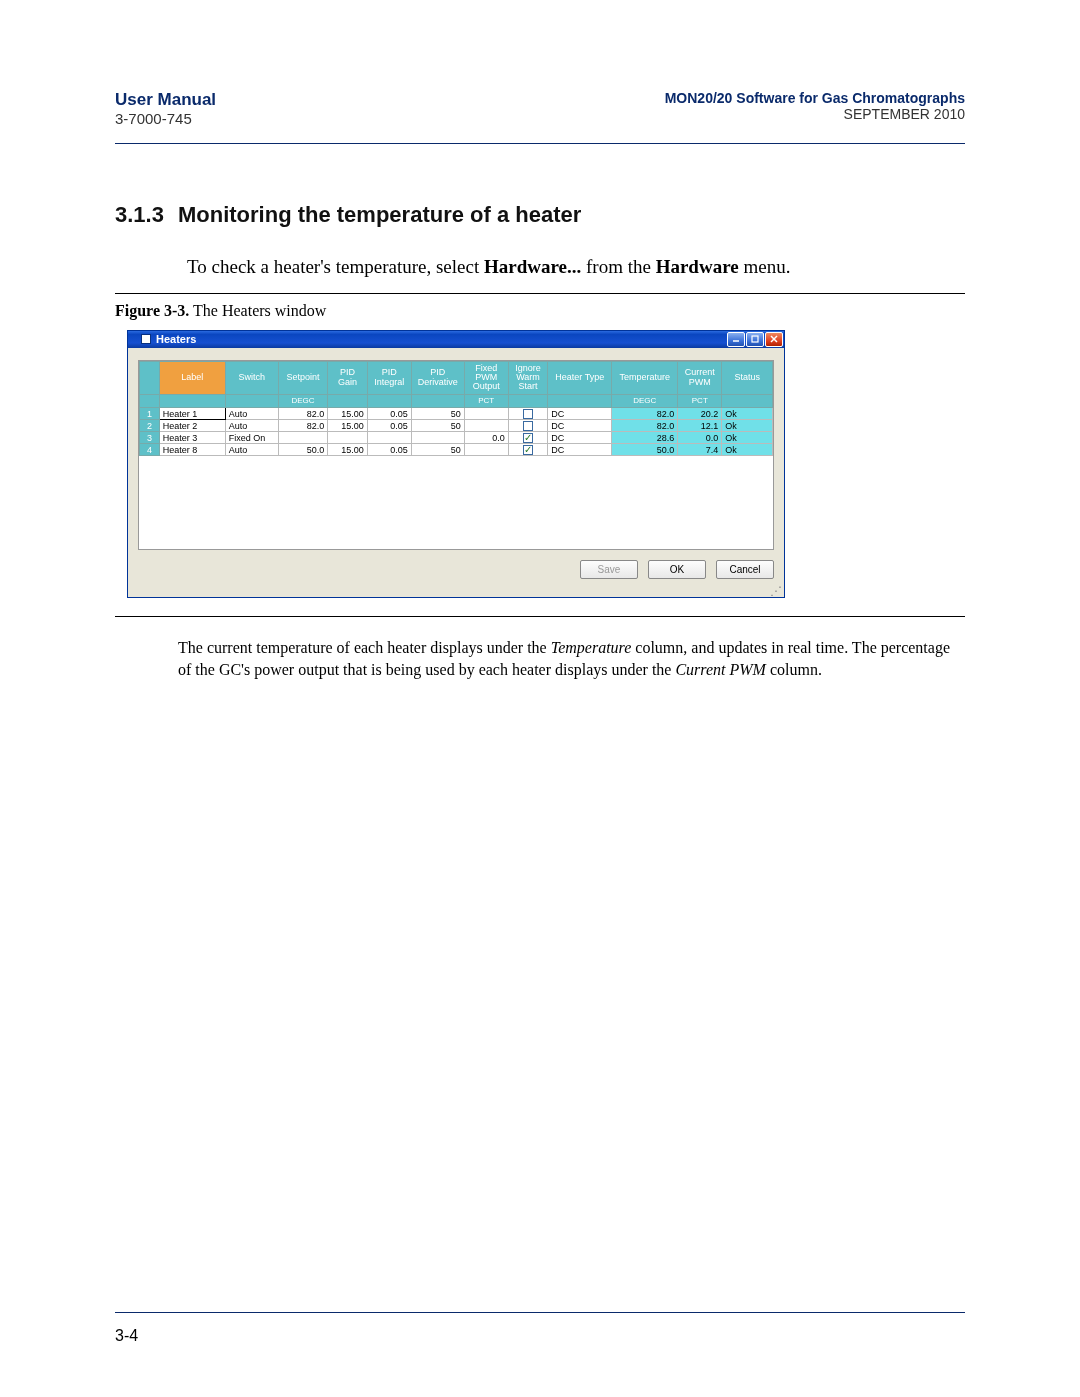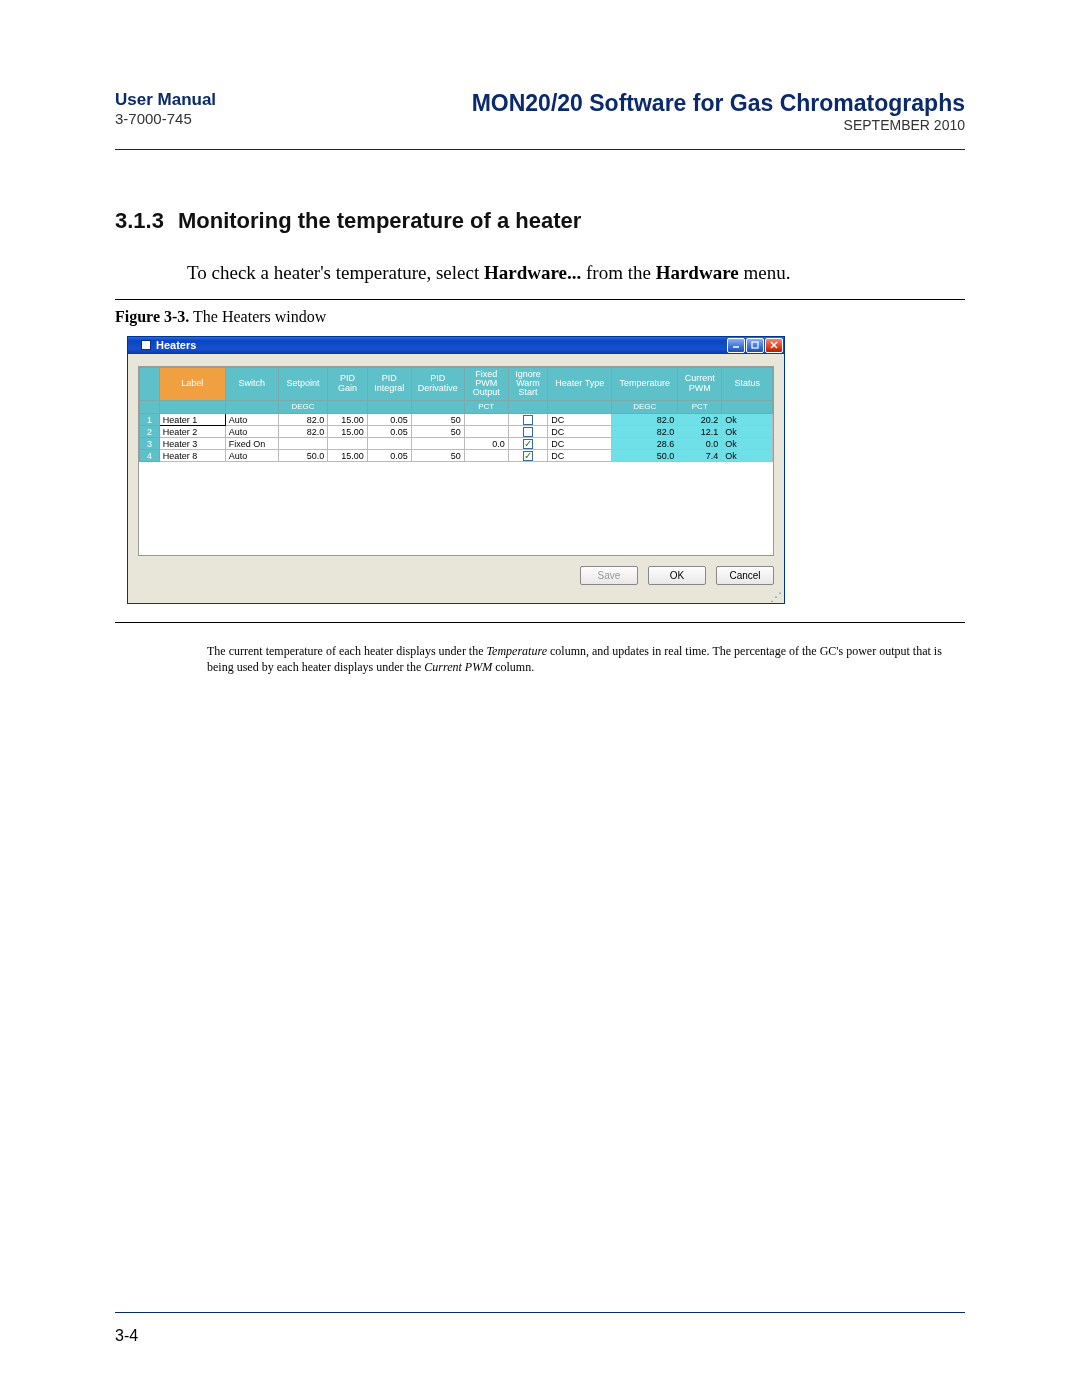--- a/index.html
+++ b/index.html
@@ -27,21 +27,21 @@
     font-weight: bold;
     font-size: 17px;
   }
   .header .docnum {
     font-size: 15px;
     color: #333;
   }
   .header .title-right {
     color: #0a2a6b;
     font-weight: bold;
-    font-size: 23px;
+    font-size: 14px;
   }
   .header .date {
     font-size: 14px;
     color: #333;
     text-align: right;
   }
   .section-heading {
     margin-top: 58px;
     font-family: Arial, Helvetica, sans-serif;
     font-weight: bold;
@@ -204,23 +204,23 @@
   .resize-grip {
     text-align: right;
     height: 10px;
     font-size: 12px;
     color: #888;
     padding-right: 2px;
     line-height: 8px;
   }
 
   .para2 {
-    margin-left: 92px;
+    margin-left: 63px;
     margin-top: 20px;
-    font-size: 12px;
+    font-size: 16px;
     line-height: 1.38;
     font-family: 'Century Schoolbook', Georgia, serif;
   }
   .para2 i { font-style: italic; }
 
   .footer-rule {
     position: absolute;
     left: 115px;
     right: 115px;
     bottom: 84px;

